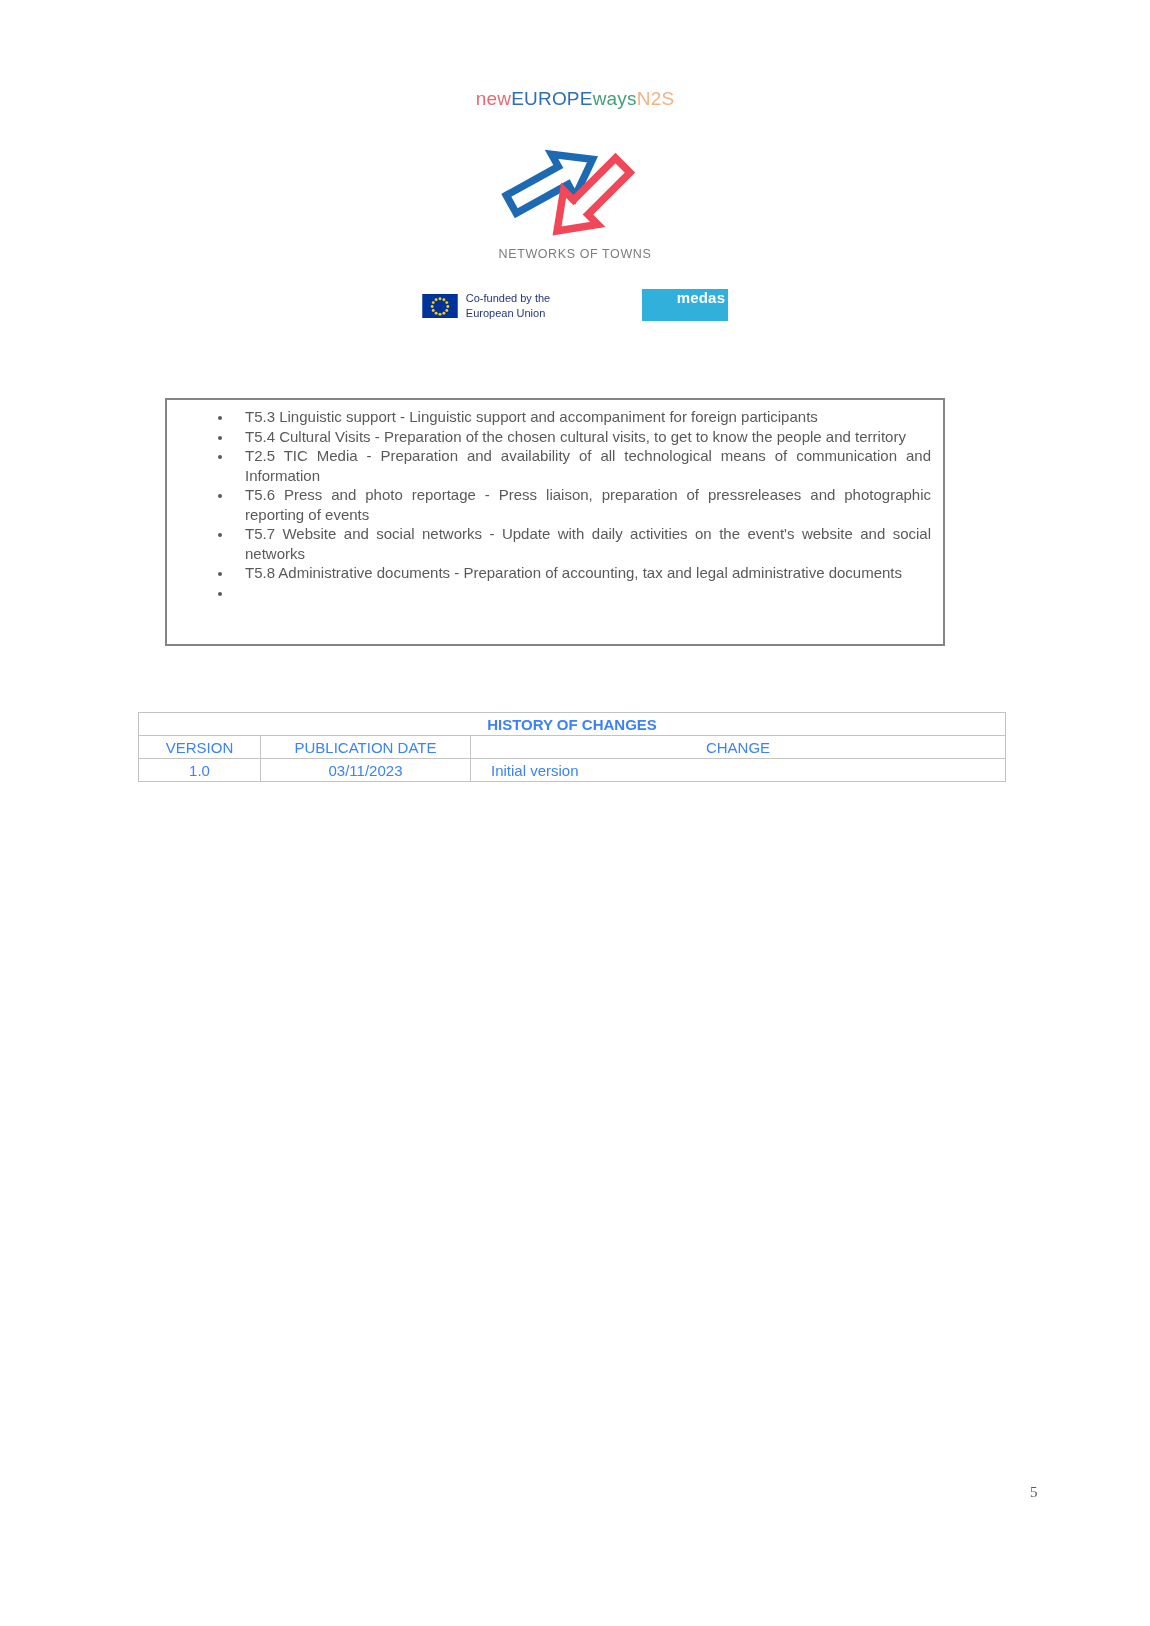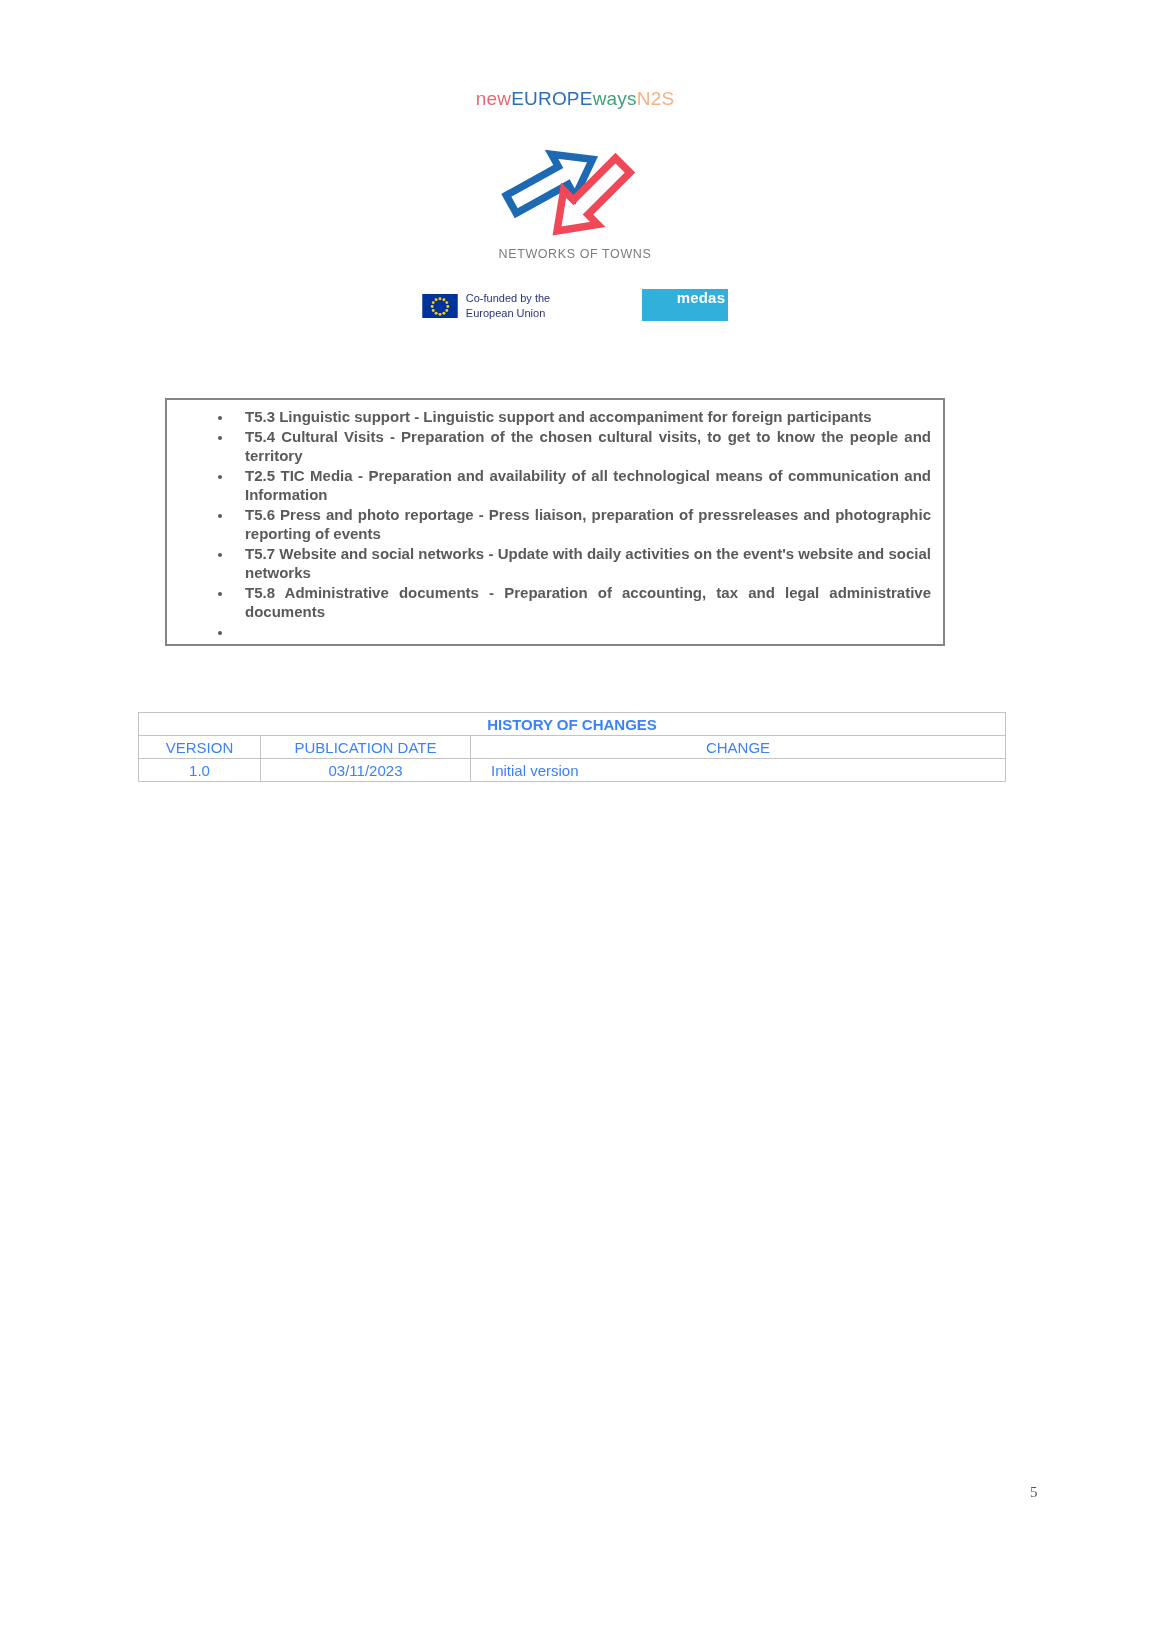--- a/index.html
+++ b/index.html
@@ -55,21 +55,21 @@
   .task-box {
     position:absolute; top:398px; left:165px; width:780px; height:248px;
     border:2px solid #848484; background:#ffffff;
     padding:7px 12px 2px 14px;
   }
   .task-box ul {
     list-style:disc; padding-left:52px; color:#5a5a5a;
   }
   .task-box li {
     font-size:15px; line-height:19.5px; color:#5a5a5a;
-    text-align:justify; padding-left:12px; min-height:19.5px;font-weight:bold;
+    text-align:justify; padding-left:12px; min-height:19.5px;
   }
   .task-box li::marker { color:#5a5a5a; font-size:13px; }
 
   
   .history-table {
     position:absolute; top:712px; left:138px; width:868px;
     border-collapse:collapse; table-layout:fixed;
   }
   .history-table col.c-version { width:122px; }
   .history-table col.c-date    { width:210px; }

